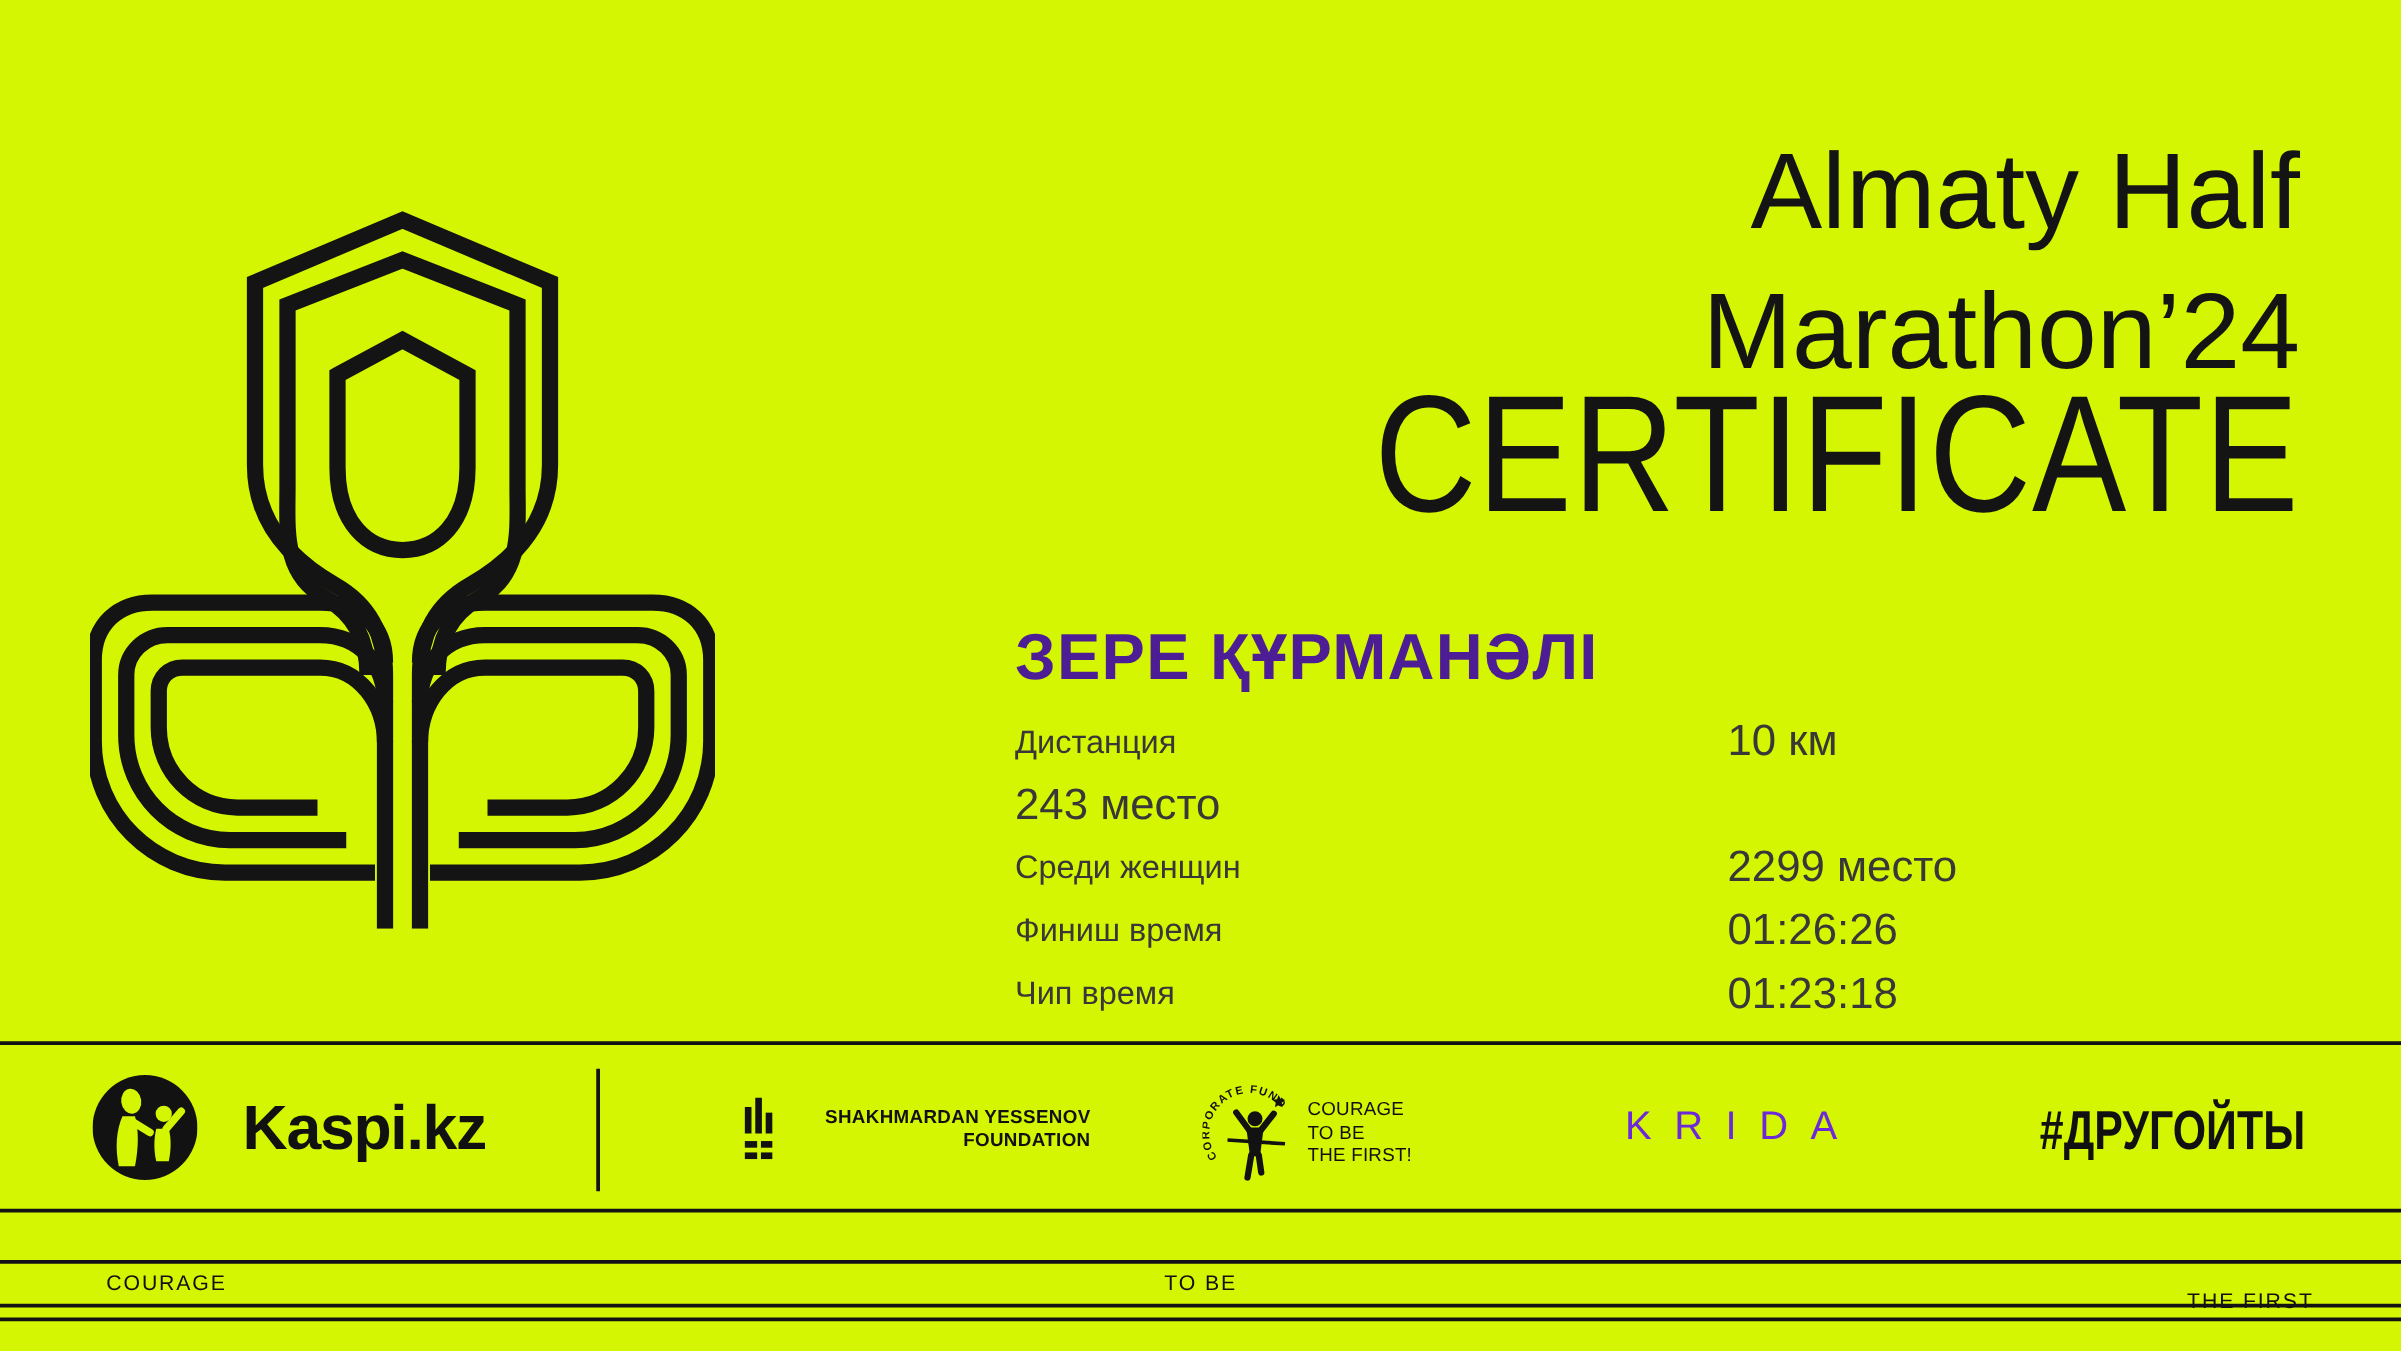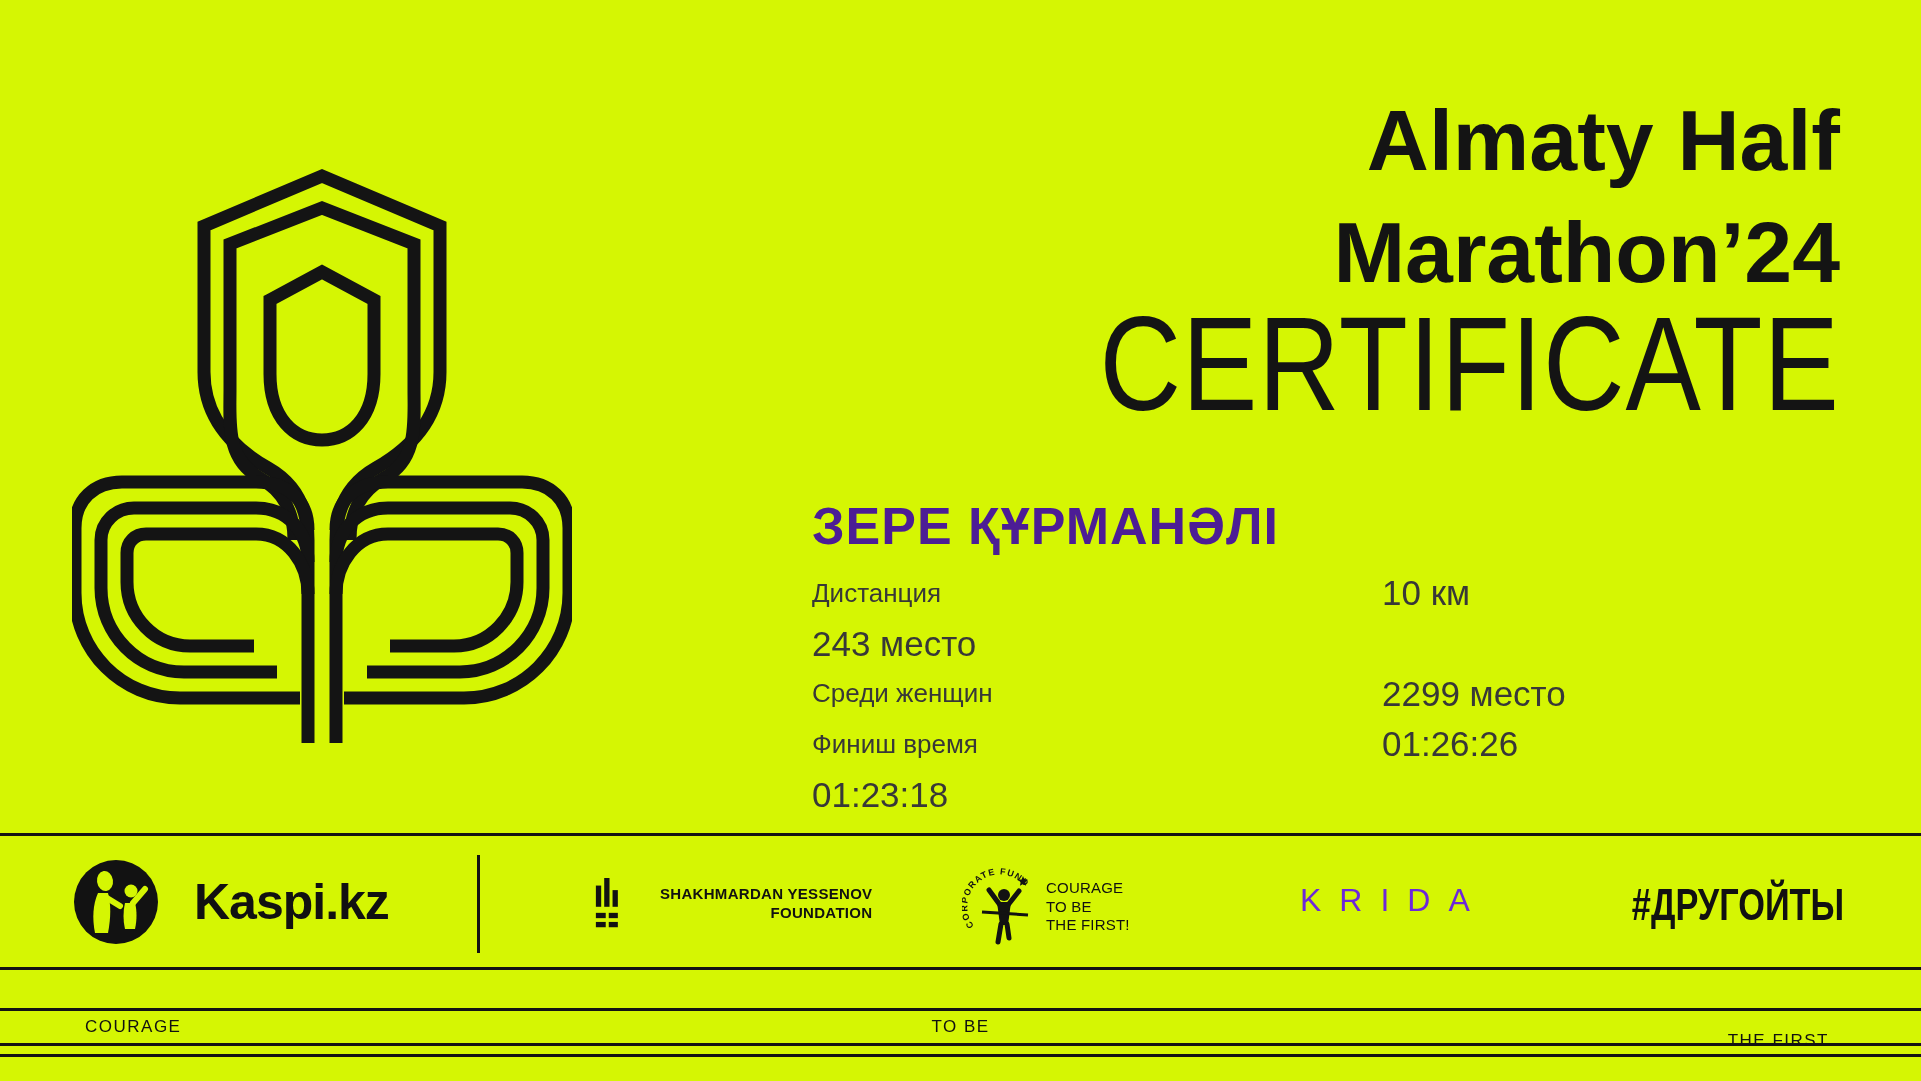--- a/index.html
+++ b/index.html
@@ -4,22 +4,22 @@
 <style>
   html,body{margin:0;padding:0;background:#9aa800;}
   #canvas{
     position:relative;width:1921px;height:1081px;overflow:hidden;
     background:#D5F603;color:#141414;
     font-family:"Liberation Sans","DejaVu Sans",sans-serif;
   }
   .abs{position:absolute;}
   
   .event-title{
-    top:84px;right:81px;text-align:right;
-    font-size:86px;line-height:112px;font-weight:700;color:#141414;
+    top:97px;right:81px;text-align:right;
+    font-size:86px;line-height:112px;font-weight:400;color:#141414;
     letter-spacing:0px;white-space:nowrap;
   }
   .cert-title{
     top:298px;right:81px;
     font-size:133px;line-height:133px;font-weight:500;color:#141414;
     white-space:nowrap;transform:scaleX(0.85);transform-origin:100% 50%;
     letter-spacing:1px;
   }
   
   .participant-name{
@@ -44,21 +44,21 @@
     color:#111;letter-spacing:0.2px;white-space:nowrap;}
   .krida{top:882px;left:1300px;font-size:32px;font-weight:400;color:#6d28d9;
     letter-spacing:18px;white-space:nowrap;}
   .hashtag{top:880px;right:77px;font-size:44px;font-weight:800;color:#111;
     white-space:nowrap;transform:scaleX(0.78);transform-origin:100% 50%;letter-spacing:0px;}
   
   .slogan-band{top:1011px;left:0;width:1921px;height:32px;
     display:flex;align-items:center;font-size:17px;letter-spacing:1.5px;color:#111;}
   .slogan-left{position:absolute;left:85px;}
   .slogan-center{position:absolute;left:0;width:100%;text-align:center;}
-  .slogan-right{position:absolute;right:92px;margin-top:28px;}
+  .slogan-right{position:absolute;right:70px;margin-top:28px;}
 </style>
 </head>
 <body>
 
 <div id="canvas">
 
   <svg class="abs" style="left:72px;top:168px;" width="500" height="575" viewBox="0 0 500 575" fill="none" stroke="#141414" stroke-width="13" stroke-miterlimit="10">
     <path d="M236,575 L236,372 C236,340 224,316 196,300 C154,276 132,244 132,204 L132,58 L250,8 L368,58 L368,204 C368,244 346,276 304,300 C276,316 264,340 264,372 L264,575"></path>
     <path d="M222,372 C222,344 212,324 188,310 C154,291 158,256 158,222 L158,76 L250,40 L342,76 L342,222 C342,256 346,291 312,310 C288,324 278,344 278,372"></path>
     <path d="M198,132 L250,104 L302,132 L302,206 C302,250 278,272 250,272 C222,272 198,250 198,206 Z"></path>
@@ -89,20 +89,21 @@
     </div>
     <div class="result-row">
       <div class="result-label">Среди женщин</div>
       <div class="result-value">2299 место</div>
     </div>
     <div class="result-row">
       <div class="result-label">Финиш время</div>
       <div class="result-value">01:26:26</div>
     </div>
     <div class="result-row">
+      <div class="result-label">Чип время</div>
       <div class="result-value">01:23:18</div>
     </div>
   </div>
 
   <div class="abs hline" style="top:833px;"></div>
   <div class="abs hline" style="top:967px;"></div>
 
   <div class="abs kaspi">
     <svg width="84" height="84" viewBox="0 0 84 84">
       <circle cx="42" cy="42" r="42" fill="#121212"></circle>

